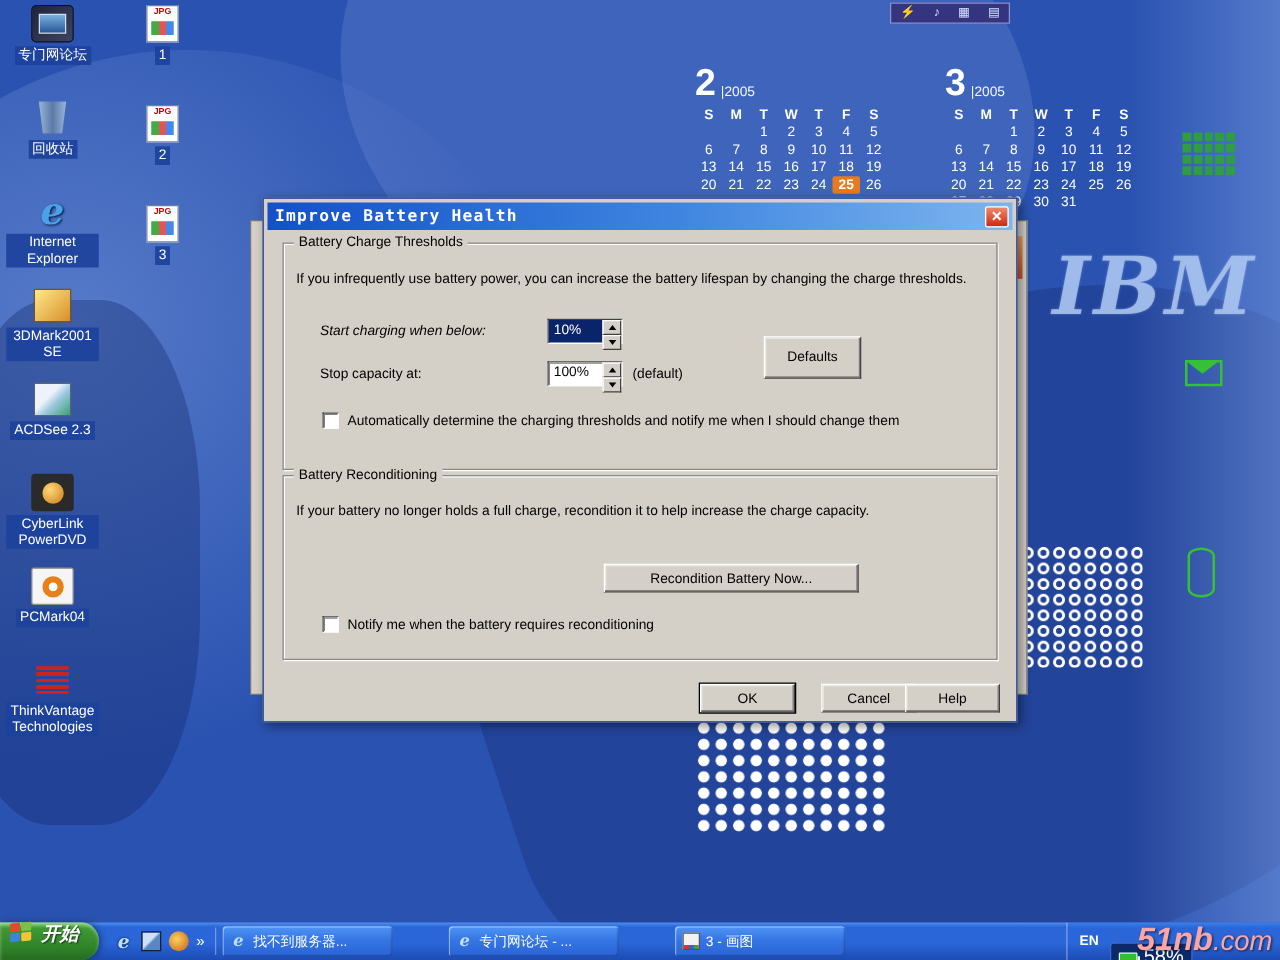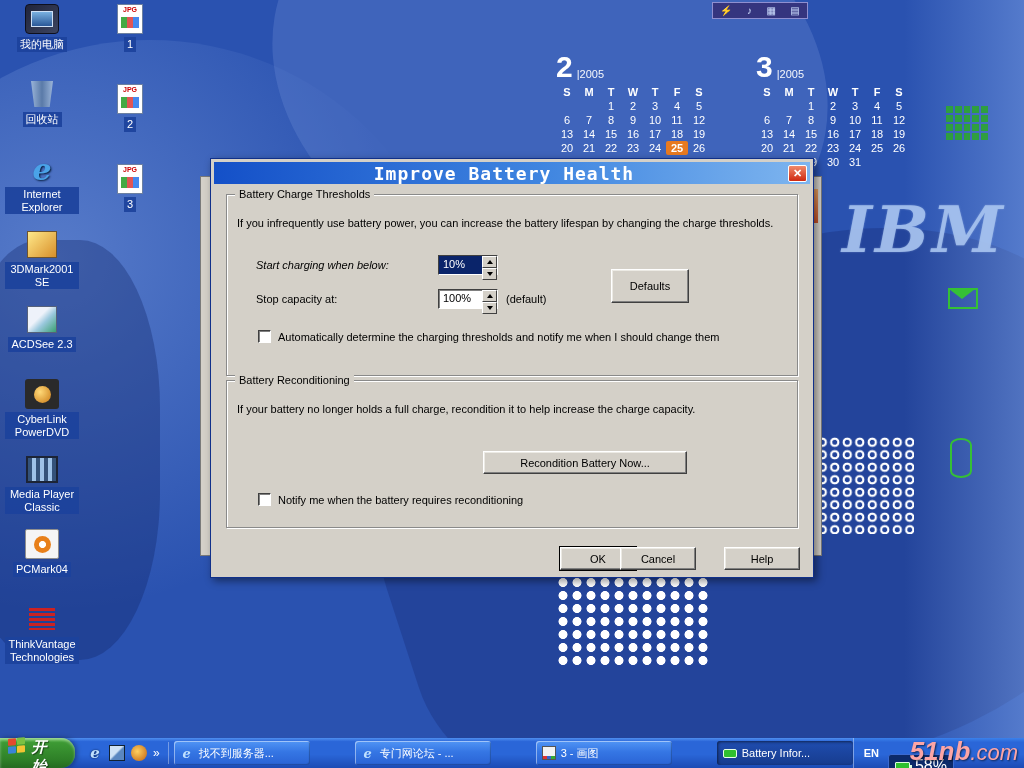--- a/index.html
+++ b/index.html
@@ -99,21 +99,21 @@
   .bg-window::after { content:''; position:absolute; right:3px; top:12px; width:10px; height:34px;
                background:linear-gradient(#e8a060,#c85028); }
 
   
   .dialog { position:absolute; left:210px; top:158px; width:604px; height:420px; z-index:10;
             background:#d4d0c8; border:1px solid #10308a; padding:3px;
             box-shadow:3px 3px 8px rgba(0,0,0,.45); }
   .titlebar { height:22px; background:linear-gradient(90deg,#1450c8,#3f85e0 55%,#7eb5ef);
               display:flex; align-items:center; padding:0 3px; }
   .title-text { flex:1; color:#fff; font-family:"DejaVu Sans Mono",monospace;
-                font-weight:bold; font-size:18px; letter-spacing:1px; padding-left:3px;text-align:center; }
+                font-weight:bold; font-size:13px; letter-spacing:1px; padding-left:3px; }
   .close-btn { width:19px; height:17px; border:1px solid #fff; border-radius:2px;
                background:linear-gradient(#f08a6a,#d02810); color:#fff; font-size:11px;
                font-weight:bold; display:flex; align-items:center; justify-content:center; cursor:default; }
   .dialog-body { position:relative; height:392px; font-size:11px; color:#000; }
 
   .group { position:absolute; left:12px; width:572px; border:1px solid #8a8a8a;
            box-shadow:1px 1px 0 #fff, inset 1px 1px 0 #fff; }
   .group-charge { top:10px; height:182px; }
   .group-recond { top:196px; height:148px; }
   .glabel { position:absolute; top:-7px; left:8px; background:#d4d0c8; padding:0 4px; }
@@ -136,21 +136,21 @@
   .spin-up::after { content:''; border:3px solid transparent; border-bottom:4px solid #000; margin-bottom:3px; }
   .spin-down::after { content:''; border:3px solid transparent; border-top:4px solid #000; margin-top:3px; }
 
   .btn { position:absolute; background:#d4d0c8; border:1px solid;
          border-color:#fff #404040 #404040 #fff;
          box-shadow:inset -1px -1px 0 #808080, inset 1px 1px 0 #eceae4;
          font-size:11px; display:flex; align-items:center; justify-content:center; cursor:default; }
   .defaults-btn { left:384px; top:74px; width:78px; height:34px; }
   .recond-btn   { left:256px; top:70px; width:204px; height:23px; }
   .ok-btn     { left:346px; top:363px; width:76px; height:23px; outline:1px solid #000; }
-  .cancel-btn { left:406px; top:363px; width:76px; height:23px;text-align:center; }
+  .cancel-btn { left:443px; top:363px; width:76px; height:23px;text-align:center; }
   .help-btn   { left:510px; top:363px; width:76px; height:23px; }
 
   .cb-row { position:absolute; display:flex; align-items:center; gap:7px; }
   .cb-auto   { left:31px; top:135px; }
   .cb-notify { left:31px; top:112px; }
   .cb { width:13px; height:13px; background:#fff; flex:0 0 13px; border:1px solid;
         border-color:#404040 #fff #fff #404040; box-shadow:inset 1px 1px 0 #808080; }
 
   
   .taskbar { position:absolute; left:0; bottom:0; width:1024px; height:30px; z-index:20;
@@ -245,45 +245,41 @@
 <div class="top-tray">
     <span>⚡</span>
     <span>♪</span>
     <span>▦</span>
     <span>▤</span>
   </div>
 
 <div class="icon-col col-main">
     <div class="desk-icon">
       <div class="ic ic-my-computer"></div>
-      <div class="icon-label">我的电脑</div>
+      <div class="icon-label">专门网论坛</div>
     </div>
     <div class="desk-icon">
       <div class="ic ic-recycle-bin"></div>
       <div class="icon-label">回收站</div>
     </div>
     <div class="desk-icon">
       <div class="ic ic-internet-explorer"></div>
       <div class="icon-label">Internet Explorer</div>
     </div>
     <div class="desk-icon">
       <div class="ic ic-3dmark"></div>
       <div class="icon-label">3DMark2001 SE</div>
     </div>
     <div class="desk-icon">
       <div class="ic ic-acdsee"></div>
       <div class="icon-label">ACDSee 2.3</div>
     </div>
     <div class="desk-icon">
       <div class="ic ic-powerdvd"></div>
       <div class="icon-label">CyberLink PowerDVD</div>
-    </div>
-    <div class="desk-icon">
-      <div class="ic ic-mpc"></div>
-      <div class="icon-label">Media Player Classic</div>
     </div>
     <div class="desk-icon">
       <div class="ic ic-pcmark"></div>
       <div class="icon-label">PCMark04</div>
     </div>
     <div class="desk-icon">
       <div class="ic ic-thinkvantage"></div>
       <div class="icon-label">ThinkVantage Technologies</div>
     </div>
   </div>
@@ -501,24 +497,20 @@
         <span>找不到服务器...</span>
       </div>
       <div class="task-btn">
         <span class="tb-ic tb-ie"></span>
         <span>专门网论坛 - ...</span>
       </div>
       <div class="task-btn">
         <span class="tb-ic tb-paint"></span>
         <span>3 - 画图</span>
       </div>
-      <div class="task-btn active">
-        <span class="tb-ic tb-batt"></span>
-        <span>Battery Infor...</span>
-      </div>
     </div>
   <div class="tray">
     <span class="tray-lang">EN</span>
     <span class="battery-box">
       <span class="batt-ic"></span>
       <span>58%</span>
     </span>
   </div>
 </div>
 

